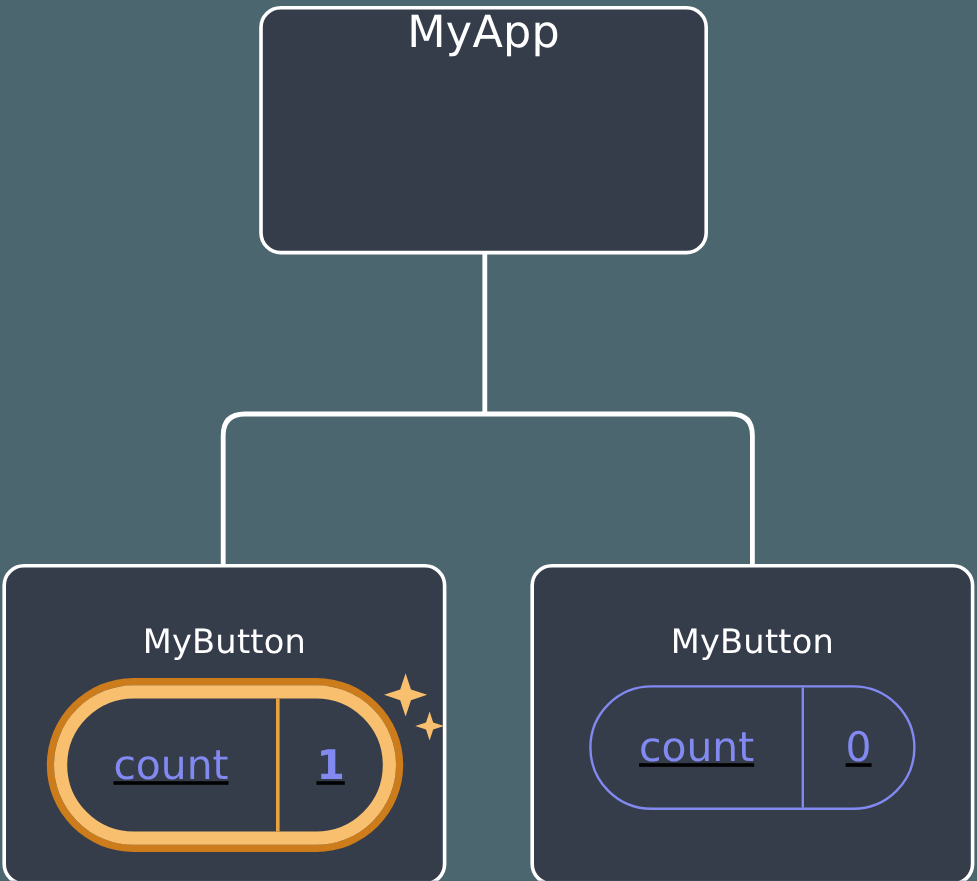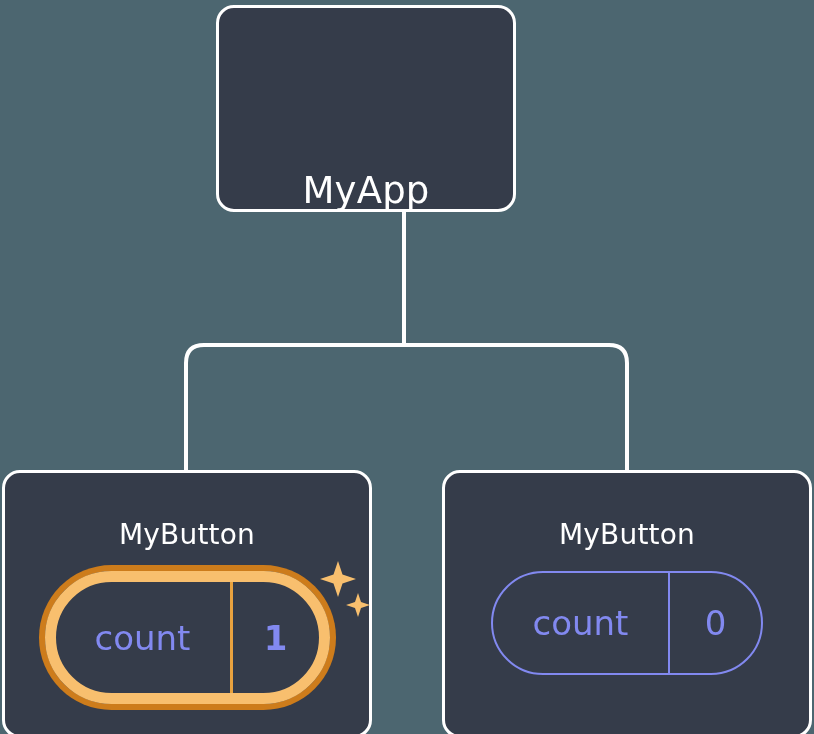--- a/index.html
+++ b/index.html
@@ -40,23 +40,23 @@
     box-sizing: border-box;
     border-radius: 18px;
     display: flex;
     flex-direction: column;
     align-items: center;
   }
 
   .node-card.root {
     left: 216px;
     top: 5px;
-    width: 300px;
+    width: 374px;
     height: 207px;
-    justify-content: flex-end;
+    justify-content: flex-start;
   }
 
   .node-card.child-left {
     left: 2px;
     top: 470px;
     width: 370px;
     height: 268px;
     border-radius: 18px;
   }
 
@@ -86,20 +86,21 @@
     margin-top: 48px;
   }
 
   
   .pill-wrap {
     position: relative;
     margin-top: 22px;
     display: flex;
     justify-content: center;
     width: 100%;
+    text-decoration: underline;
   }
 
   .state-pill {
     position: relative;
     display: flex;
     align-items: stretch;
     box-sizing: border-box;
     background: transparent;
   }
 

